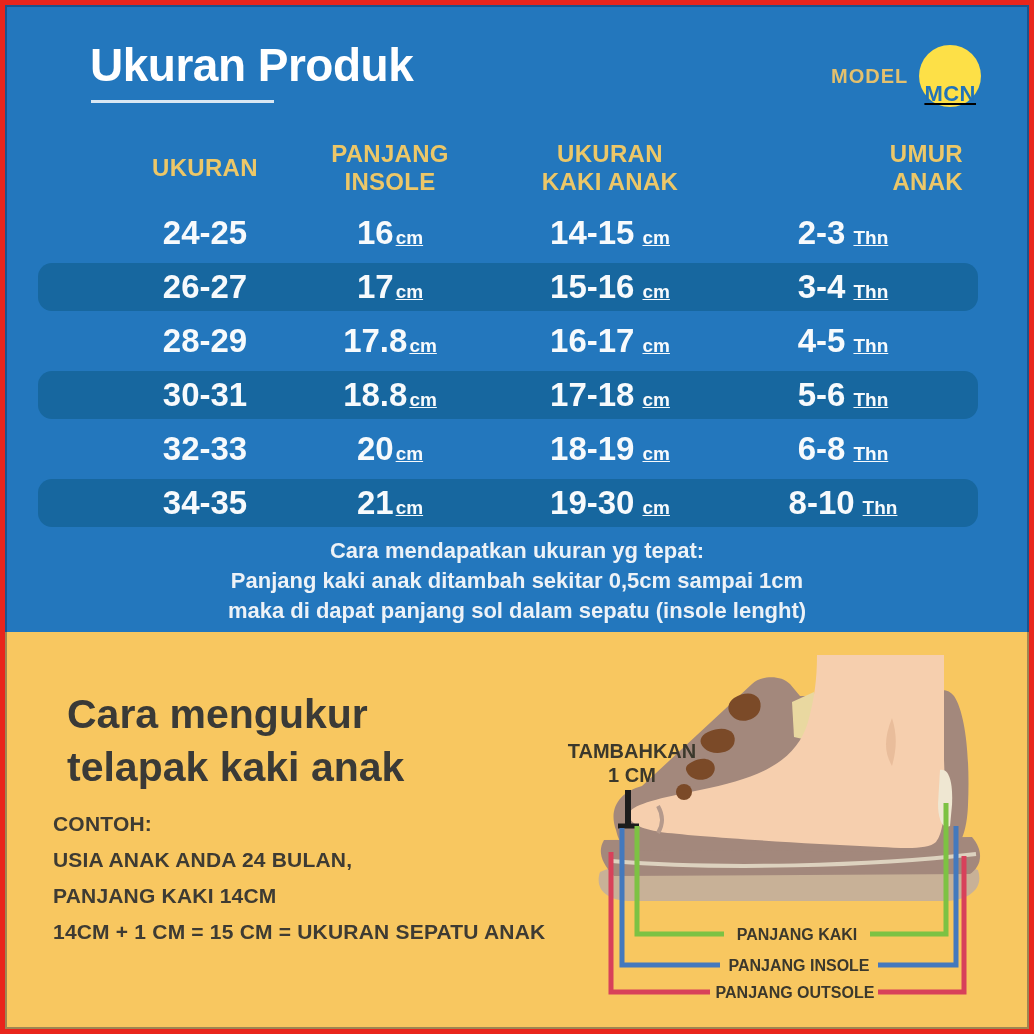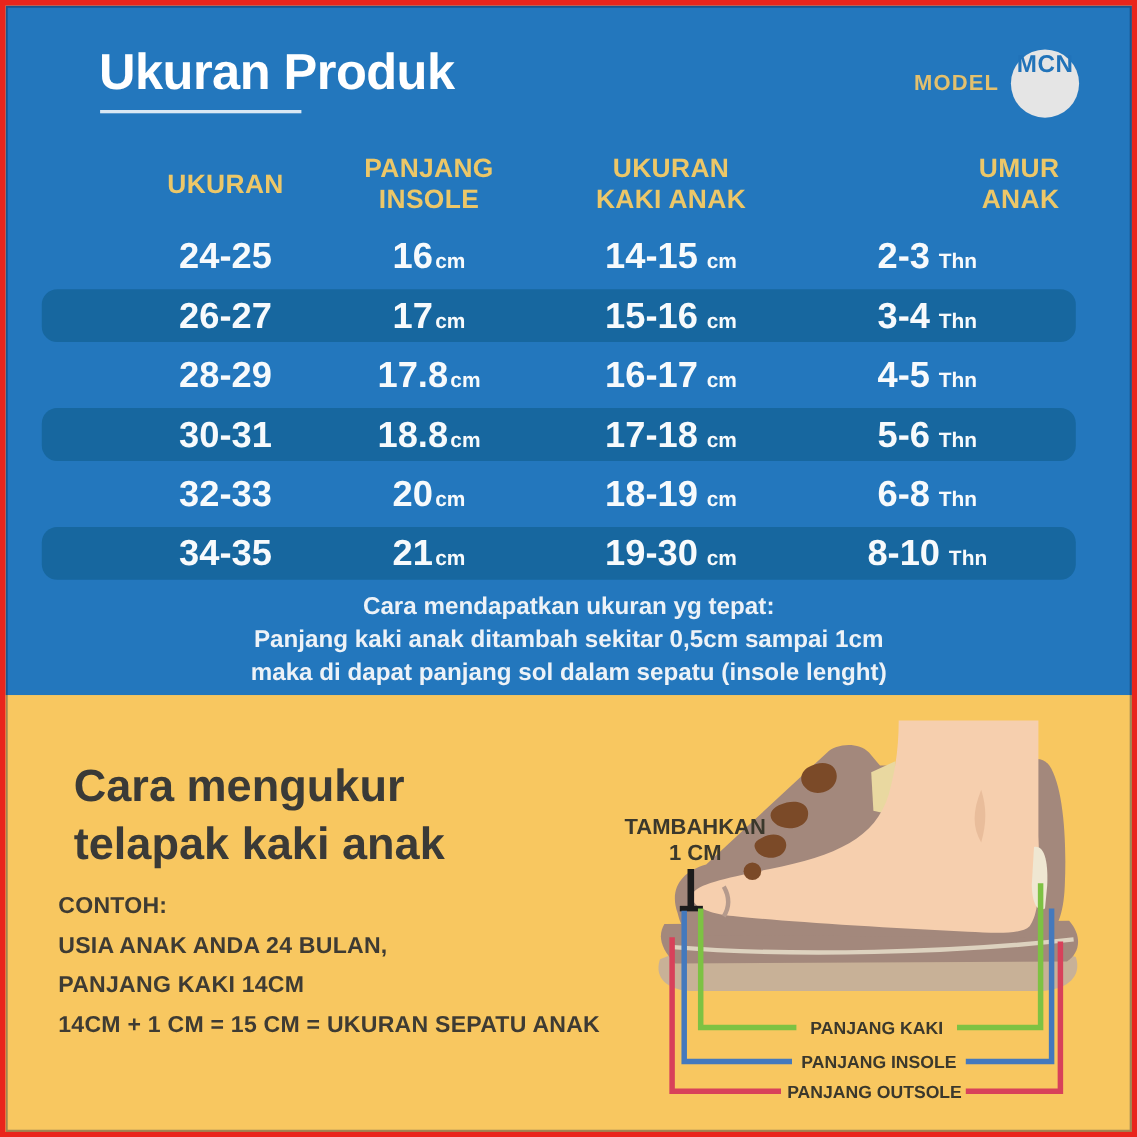--- a/index.html
+++ b/index.html
@@ -6,32 +6,32 @@
   .canvas{position:relative;width:1034px;height:1034px;overflow:hidden;background:#f8c760;}
   .blue-section{position:absolute;left:5px;top:5px;width:1024px;height:627px;background:#2377bd;}
   .yellow-section{position:absolute;left:5px;top:632px;width:1024px;height:397px;background:#f8c760;}
   .frame-overlay{position:absolute;inset:0;border:5px solid #e9251c;box-shadow:inset 0 0 0 2px rgba(12,30,62,.38);pointer-events:none;z-index:50;}
 
   
   .page-title{position:absolute;left:85px;top:33px;margin:0;font-size:46px;font-weight:700;letter-spacing:-.5px;color:#ffffff;}
   .title-underline{position:absolute;left:86px;top:95px;width:183px;height:3px;background:#d9e7f3;}
   .model-wrap{position:absolute;left:826px;top:40px;height:62px;display:flex;align-items:center;}
   .model-label{font-size:20px;font-weight:700;letter-spacing:1px;color:#e3c06d;margin-right:11px;}
-  .model-badge{width:62px;height:62px;border-radius:50%;background:#e5e5e5;display:flex;align-items:flex-start;justify-content:center;}
+  .model-badge{width:62px;height:62px;border-radius:50%;background:#fde047;display:flex;align-items:flex-end;justify-content:center;text-decoration:underline;}
   .model-badge span{font-size:22px;font-weight:700;letter-spacing:.5px;color:#2173b9;}
 
   
   .chead{position:absolute;top:134px;height:58px;width:240px;display:flex;flex-direction:column;justify-content:center;text-align:center;color:#ecc768;font-size:24px;font-weight:700;line-height:28px;letter-spacing:.3px;}
   .chead div:empty{display:none;}
   .ch-1{left:80px;}.ch-2{left:265px;}.ch-3{left:485px;}.ch-4{left:718px;align-items:flex-end;}
   .trow{position:absolute;left:33px;width:940px;height:48px;}
   .trow.striped{background:#17679f;border-radius:14px;}
   .cell{position:absolute;top:0;height:48px;line-height:48px;text-align:center;color:#f7fafc;font-size:33px;font-weight:700;white-space:nowrap;}
   .c1{left:37px;width:260px;}.c2{left:222px;width:260px;}.c3{left:442px;width:260px;}.c4{left:675px;width:260px;}
-  .unit{font-size:19px;font-weight:700;}
+  .unit{font-size:19px;font-weight:700;text-decoration:underline;}
   .tight{margin-left:2px;}.loose{margin-left:8px;}
 
   .note{position:absolute;left:0;top:531px;width:1024px;text-align:center;color:#edf2f7;font-size:22px;line-height:30px;font-weight:700;}
 
   
   .measure-heading{position:absolute;left:55px;top:676px;margin:12px;font-size:41px;line-height:53px;font-weight:700;color:#3a3a37;}
   .contoh{position:absolute;left:53px;top:812px;font-size:21px;font-weight:700;color:#3e3b33;letter-spacing:.2px;}
   .contoh div{margin-bottom:13px;line-height:23px;}
   .shoe-svg{position:absolute;left:540px;top:640px;width:488px;height:390px;}
   .svg-label{font-family:"Liberation Sans",sans-serif;font-weight:700;fill:#3b382c;}

